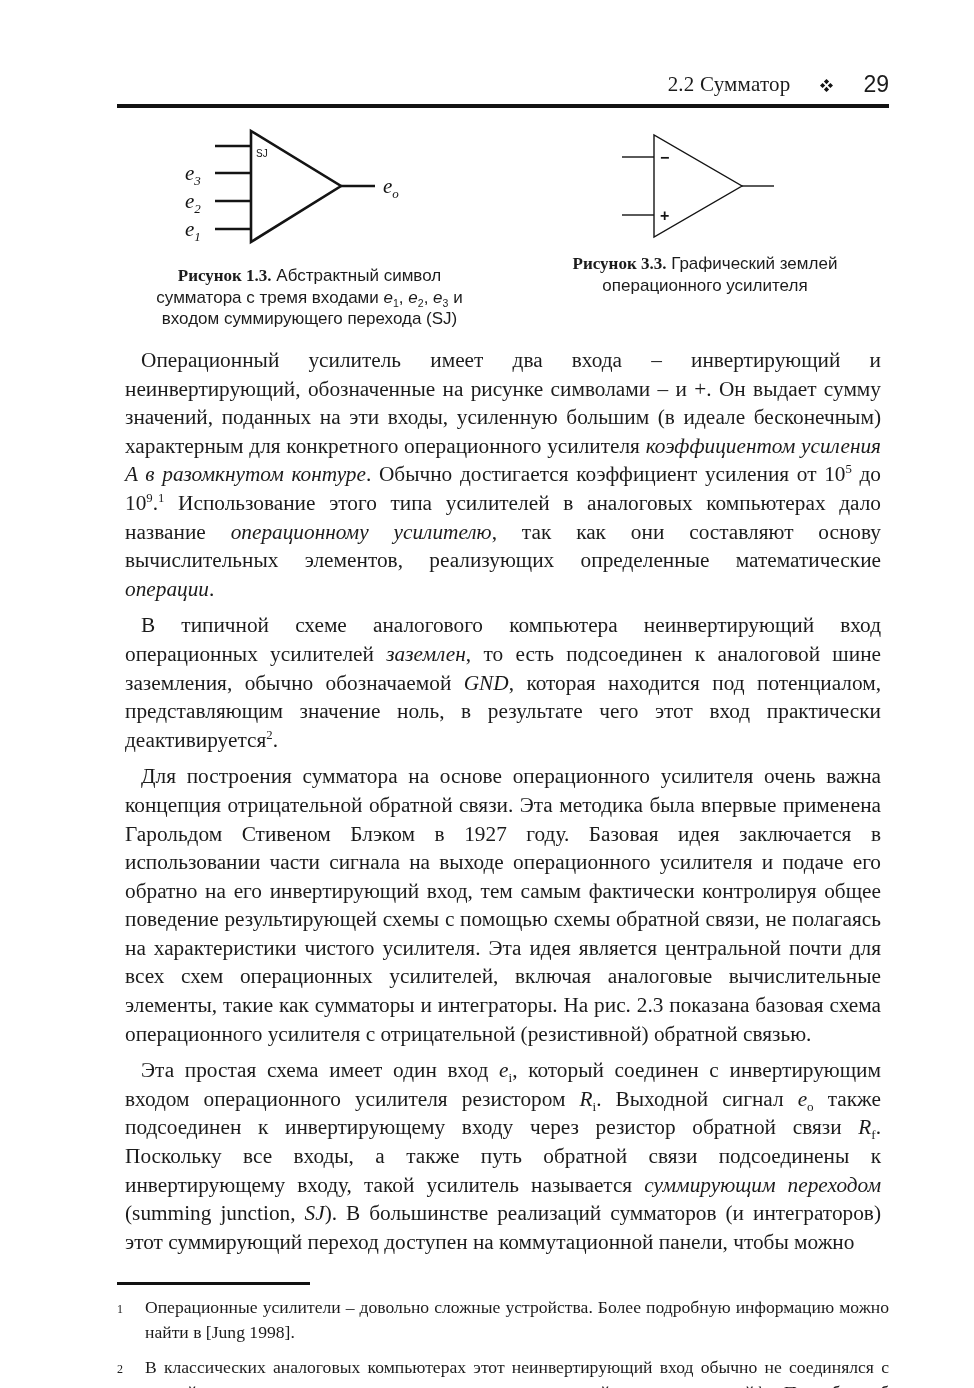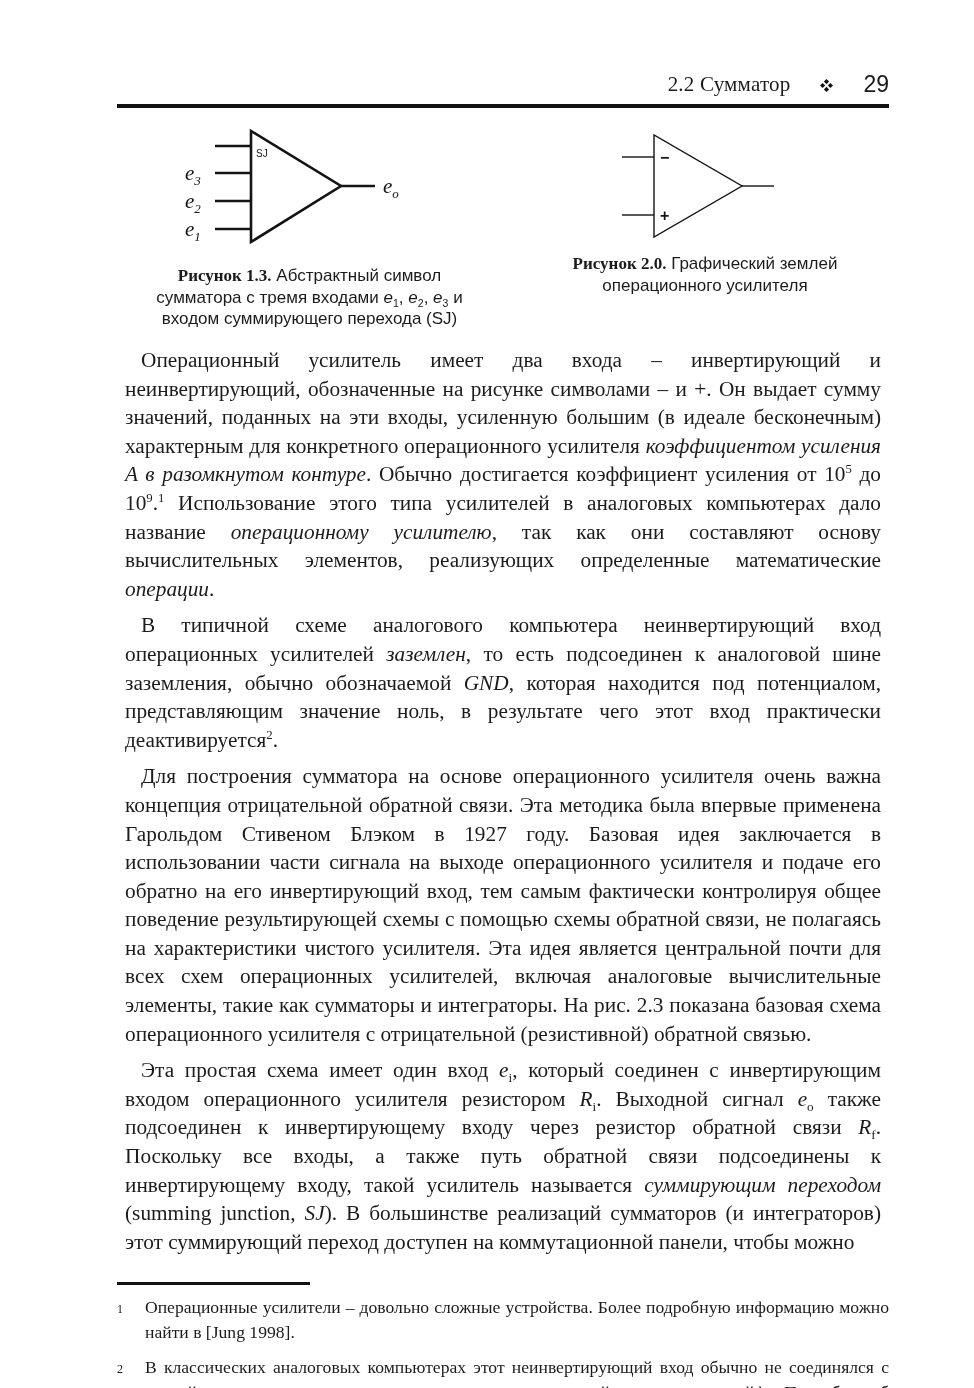--- a/index.html
+++ b/index.html
@@ -107,21 +107,21 @@
 
     <figure class="figcol figcol-2" style="margin:0">
       <svg class="diagram" width="170" height="112">
         <path d="M34 3 L34 105 L122 54 Z" stroke-width="1.4"></path>
         <line x1="2" y1="25" x2="34" y2="25" stroke-width="1.4"></line>
         <line x1="2" y1="83" x2="34" y2="83" stroke-width="1.4"></line>
         <line x1="122" y1="54" x2="154" y2="54" stroke-width="1.4"></line>
         <text class="sign-text" x="40" y="31">−</text>
         <text class="sign-text" x="40" y="89">+</text>
       </svg>
-      <figcaption><span class="seg-b">Рисунок 2.0.</span><span> Графический землей операционного усилителя</span></figcaption>
+      <figcaption><span class="seg-b">Рисунок 3.3.</span><span> Графический землей операционного усилителя</span></figcaption>
     </figure>
 
   </div>
 
   <main>
     <p><span>Операционный усилитель имеет два входа – инвертирующий и неинвертирующий, обозначенные на рисунке символами – и +. Он выдает сумму значений, поданных на эти входы, усиленную большим (в идеале бесконечным) характерным для конкретного операционного усилителя </span><span class="seg-i">коэффициентом усиления A в разомкнутом контуре</span><span>. Обычно достигается коэффициент усиления от 10</span><sup class="seg-sup">5</sup><span> до 10</span><sup class="seg-sup">9</sup><span>.</span><sup class="seg-sup">1</sup><span> Использование этого типа усилителей в аналоговых компьютерах дало название </span><span class="seg-i">операционному усилителю</span><span>, так как они составляют основу вычислительных элементов, реализующих определенные математические </span><span class="seg-i">операции</span><span>.</span></p>
     <p><span>В типичной схеме аналогового компьютера неинвертирующий вход операционных усилителей </span><span class="seg-i">заземлен</span><span>, то есть подсоединен к аналоговой шине заземления, обычно обозначаемой </span><span class="seg-i">GND</span><span>, которая находится под потенциалом, представляющим значение ноль, в результате чего этот вход практически деактивируется</span><sup class="seg-sup">2</sup><span>.</span></p>
     <p><span>Для построения сумматора на основе операционного усилителя очень важна концепция отрицательной обратной связи. Эта методика была впервые применена Гарольдом Стивеном Блэком в 1927 году. Базовая идея заключается в использовании части сигнала на выходе операционного усилителя и подаче его обратно на его инвертирующий вход, тем самым фактически контролируя общее поведение результирующей схемы с помощью схемы обратной связи, не полагаясь на характеристики чистого усилителя. Эта идея является центральной почти для всех схем операционных усилителей, включая аналоговые вычислительные элементы, такие как сумматоры и интеграторы. На рис. 2.3 показана базовая схема операционного усилителя с отрицательной (резистивной) обратной связью.</span></p>
     <p><span>Эта простая схема имеет один вход </span><span class="seg-i">e</span><sub class="seg-sub">i</sub><span>, который соединен с инвертирующим входом операционного усилителя резистором </span><span class="seg-i">R</span><sub class="seg-sub">i</sub><span>. Выходной сигнал </span><span class="seg-i">e</span><sub class="seg-sub">o</sub><span> также подсоединен к инвертирующему входу через резистор обратной связи </span><span class="seg-i">R</span><sub class="seg-sub">f</sub><span>. Поскольку все входы, а также путь обратной связи подсоединены к инвертирующему входу, такой усилитель называется </span><span class="seg-i">суммирующим переходом</span><span> (summing junction, </span><span class="seg-i">SJ</span><span>). В большинстве реализаций сумматоров (и интеграторов) этот суммирующий переход доступен на коммутационной панели, чтобы можно</span></p>
   </main>

